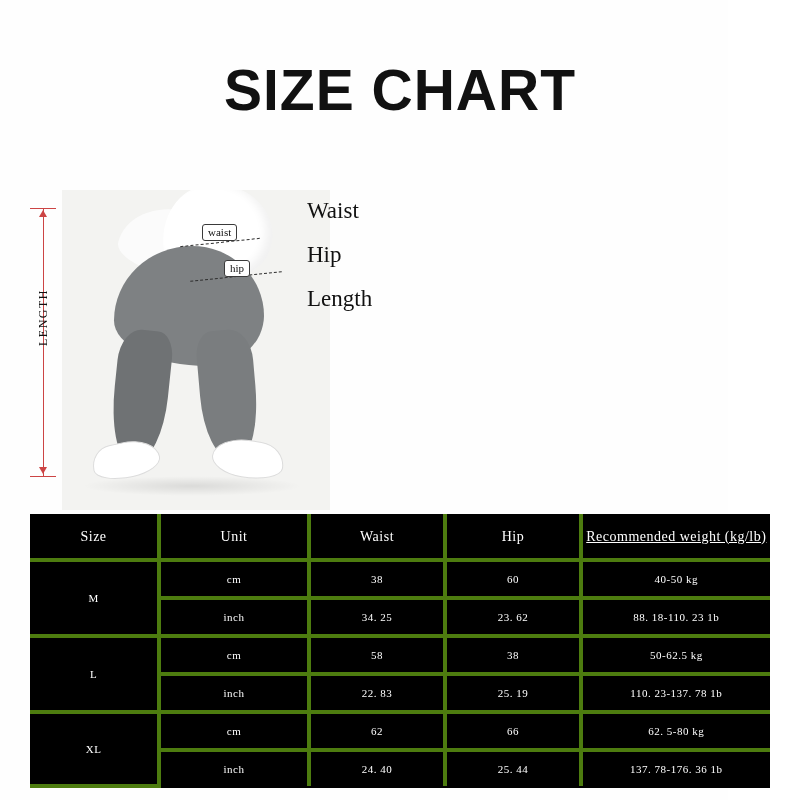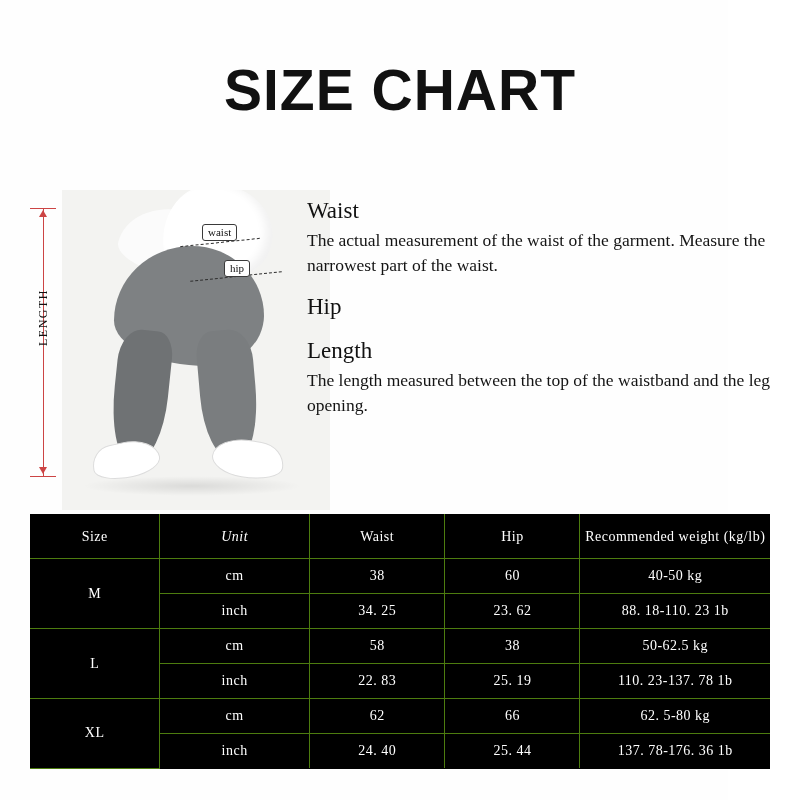--- a/index.html
+++ b/index.html
@@ -242,24 +242,24 @@
   }
   table.size-table {
     border-collapse: collapse;
     width: 740px;
     background: #000000;
     color: #ffffff;
     font-family: "Liberation Serif", serif;
   }
   table.size-table th,
   table.size-table td {
-    border: 1px solid #4d7c0f;
+    border: 4px solid #4d7c0f;
     text-align: center;
     font-weight: normal;
-    font-size: 14px;
+    font-size: 11px;
     letter-spacing: 0.5px;
     padding: 4px 2px;
     height: 26px;
   }
   table.size-table thead th {
     font-size: 14px;
     height: 36px;
     line-height: 17px;
   }
   table.size-table tr th:first-child,
@@ -270,24 +270,24 @@
   table.size-table tr td:last-child {
     border-right: none;
   }
   table.size-table thead tr th {
     border-top: none;
   }
   table.size-table tbody tr:last-child td {
     border-bottom: none;
   }
   .col-size { width: 130px; }
-  .col-unit { width: 150px; font-style: italic; }
+  .col-unit { width: 150px; }
   .col-waist { width: 135px; }
   .col-hip { width: 135px; }
-  .col-weight { width: 190px; }
+  .col-weight { width: 190px; text-decoration: underline; }
   .size-cell { font-size: 15px; letter-spacing: 1px; }
 </style>
 </head>
 <body>
 
 <div id="page">
 
   <div class="title">SIZE CHART</div>
 
   <div class="photo">
@@ -316,30 +316,28 @@
 
       <div class="callout callout-waist">waist</div>
       <div class="callout callout-hip">hip</div>
     </div>
   </div>
 
   <div class="desc">
 
     <div class="desc-block">
       <div class="desc-head">Waist</div>
-      <div class="desc-body">The actual measurement of the waist of the garment. Measure the narrowest part of the waist.</div>
     </div>
 
     <div class="desc-block">
       <div class="desc-head">Hip</div>
     </div>
 
     <div class="desc-block">
       <div class="desc-head">Length</div>
-      <div class="desc-body">The length measured between the top of the waistband and the leg opening.</div>
     </div>
 
   </div>
 
   <div class="table-wrap">
     <table class="size-table">
       <thead>
         <tr>
           <th class="col-size">Size</th>
           <th class="col-unit">Unit</th>

